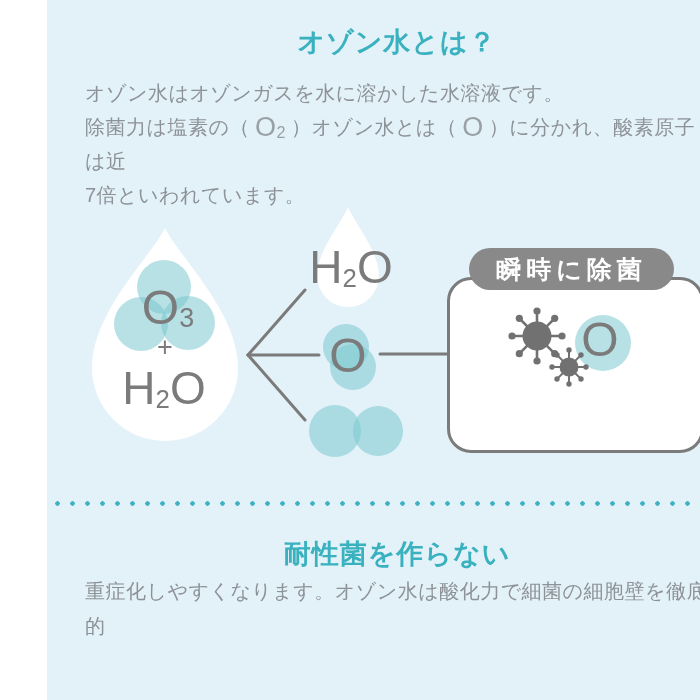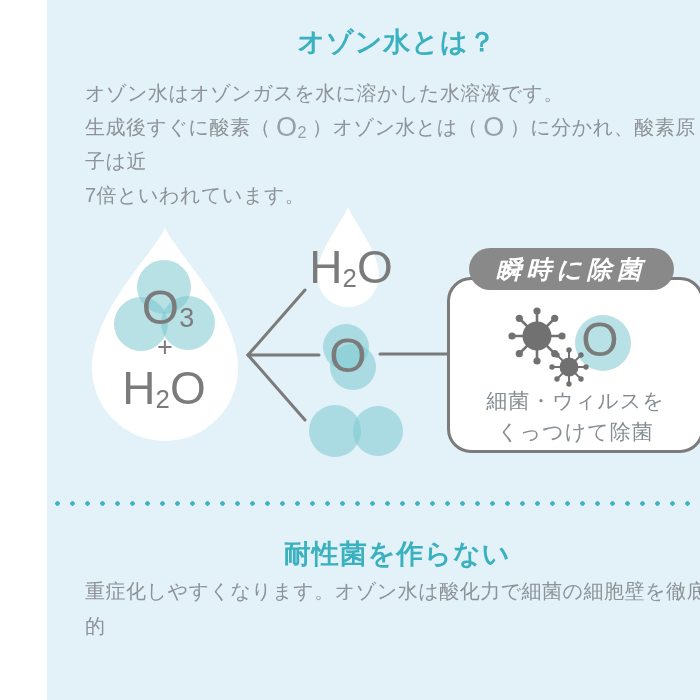--- a/index.html
+++ b/index.html
@@ -69,21 +69,20 @@
   .ster-pill{
     position:absolute;left:422px;top:248px;
     width:205px;height:42px;
     background:#898989;
     border-radius:21px;
     color:#ffffff;
     font-size:25px;font-weight:bold;
     letter-spacing:5px;
     text-align:center;line-height:42px;
     z-index:3;
-    font-style:italic;
   }
   .ster-caption{
     position:absolute;left:0;right:0;top:105px;
     text-align:center;
     color:#868d92;
     font-size:21px;line-height:31px;
     letter-spacing:1px;
   }
   
   .dotted-divider{
@@ -97,21 +96,21 @@
 </style>
 </head>
 <body>
 
 <div class="page">
 
   <h1 class="sec-title t1">オゾン水とは？</h1>
 
   <div class="para p1">
     <div>オゾン水はオゾンガスを水に溶かした水溶液です。</div>
-    <div><span>生成後すぐに酸素（</span><span class="mol-inline"><span>O</span><sub>2</sub></span><span>）オゾン水とは（</span><span class="mol-inline"><span>O</span></span><span>）に分かれ、酸素原子は近</span></div>
+    <div><span>除菌力は塩素の（</span><span class="mol-inline"><span>O</span><sub>2</sub></span><span>）オゾン水とは（</span><span class="mol-inline"><span>O</span></span><span>）に分かれ、酸素原子は近</span></div>
     <div>7倍といわれています。</div>
   </div>
 
   <svg class="shape-layer" width="700" height="700" viewBox="0 0 700 700">
 
     <path d="M118 228 C103 258 45 312 45 368 A73 73 0 0 0 191 368 C191 312 133 258 118 228 Z" fill="#ffffff"></path>
 
     <g fill="rgba(124,201,208,0.55)">
       <circle cx="117" cy="287" r="27"></circle>
       <circle cx="94" cy="324" r="27"></circle>
@@ -171,24 +170,20 @@
         <circle cx="131" cy="99" r="2.7" stroke="none"></circle>
         <circle cx="119" cy="104" r="2.7" stroke="none"></circle>
         <circle cx="107" cy="99" r="2.7" stroke="none"></circle>
         <circle cx="102" cy="87" r="2.7" stroke="none"></circle>
         <circle cx="107" cy="75" r="2.7" stroke="none"></circle>
         <circle cx="119" cy="70" r="2.7" stroke="none"></circle>
         <circle cx="131" cy="75" r="2.7" stroke="none"></circle>
         <circle cx="119" cy="87" r="9.5" stroke="none"></circle>
       </g>
     </svg>
-    <div class="ster-caption">
-      <div>細菌・ウィルスを</div>
-      <div>くっつけて除菌</div>
-    </div>
   </div>
   <div class="ster-pill">瞬時に除菌</div>
   <div class="mol m-oboxed">O</div>
 
   <div class="dotted-divider"></div>
 
   <h2 class="sec-title t2">耐性菌を作らない</h2>
   <div class="para p2">
     <div>重症化しやすくなります。オゾン水は酸化力で細菌の細胞壁を徹底的</div>
 

